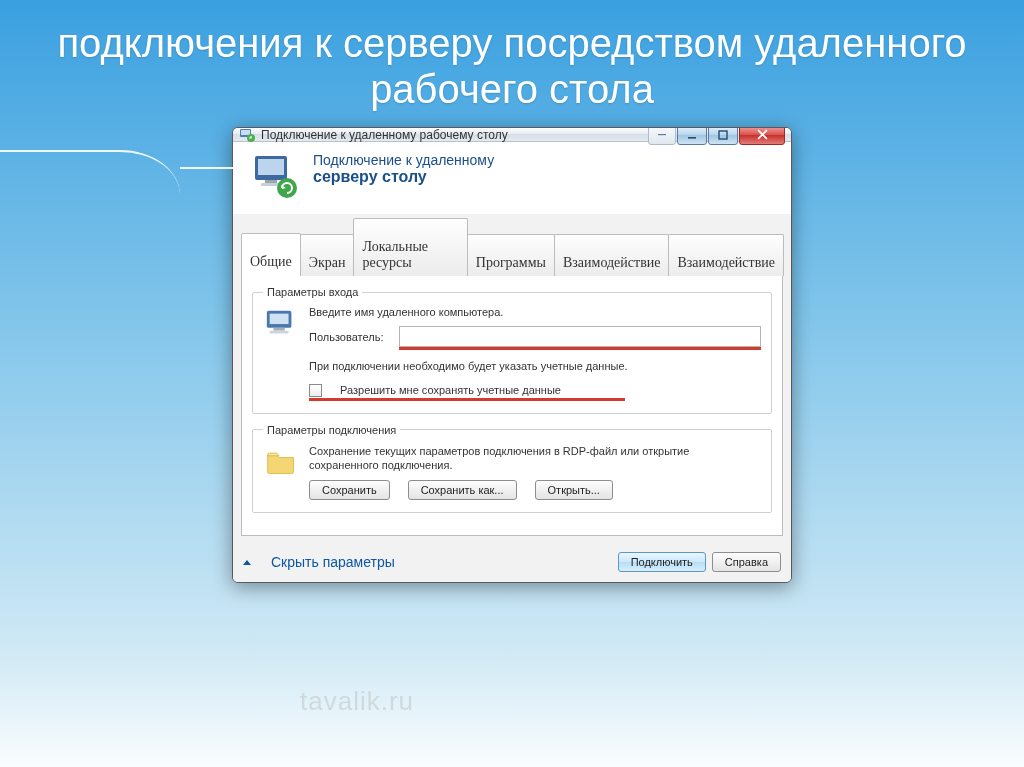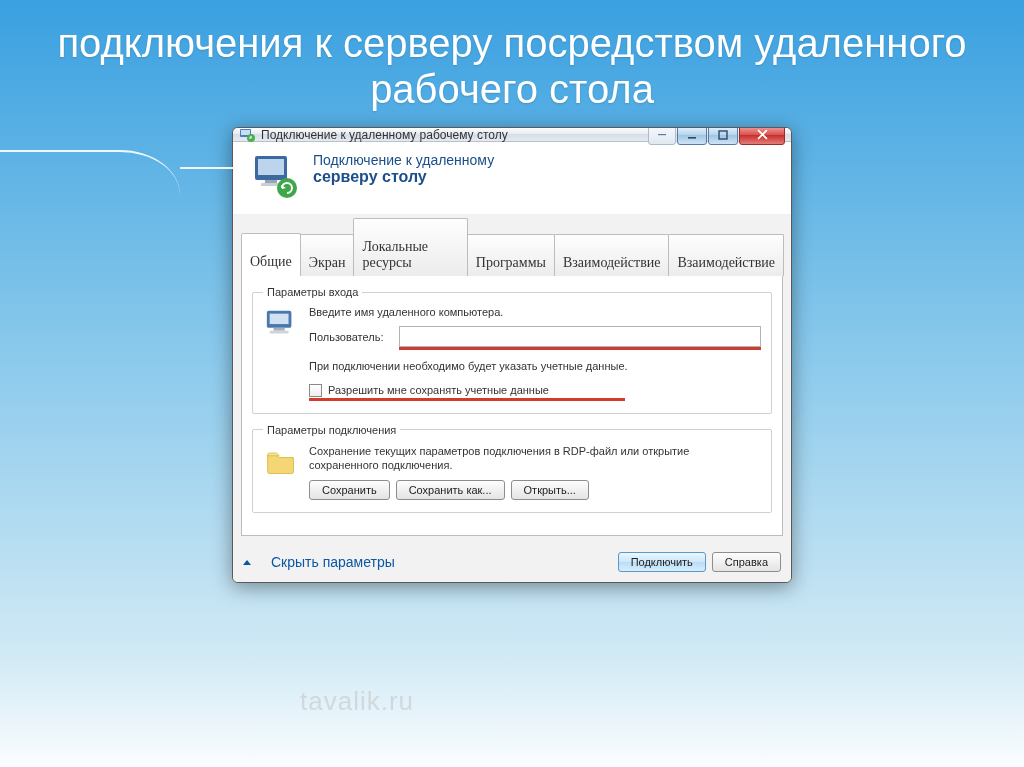--- a/index.html
+++ b/index.html
@@ -35,25 +35,25 @@
   .row-flex { display: flex; gap: 10px; }
   .side-icon { width: 36px; flex: 0 0 36px; padding-top: 2px; display: flex; justify-content: center; }
   .fields { flex: 1; font-size: 11px; color: #333; }
   .field-row { display: flex; align-items: center; margin-top: 8px; }
   .field-label { width: 90px; }
   .combo { flex: 1; height: 21px; border: 1px solid #b3b3b3; background: linear-gradient(180deg,#fff,#f5f5f5); position: relative; }
   .combo .arrow { position: absolute; right: 4px; top: 50%; transform: translateY(-50%); font-size: 9px; color: #555; }
   .textin { flex: 1; height: 21px; border: 1px solid #b3b3b3; background: #fff; padding: 0 4px; font-size: 11px; }
   .underline-red { height: 3px; background: #d23c2e; margin-top: 0; }
   .note { margin-top: 10px; line-height: 1.25; }
-  .chk-row { margin-top: 10px; display: flex; align-items: center; gap: 6px; }
+  .chk-row { margin-top: 10px; display: flex; align-items: center; gap: 18px; }
   .chk { width: 13px; height: 13px; border: 1px solid #8a8a8a; background: linear-gradient(180deg,#fff,#eee); }
 
   .btn { font-size: 11px; padding: 3px 12px; border: 1px solid #8d8d8d; border-radius: 3px; background: linear-gradient(180deg,#fdfdfd,#e4e4e4); color: #222; cursor: default; }
-  .btn-row { display: flex; gap: 6px; margin-top: 8px; }
+  .btn-row { display: flex; gap: 18px; margin-top: 8px; }
 
   .footer { display: flex; align-items: center; justify-content: space-between; padding: 8px 10px 10px; background: #f2f2f2; }
   .link { color: #0b57a4; font-size: 14px; display: flex; align-items: center; gap: 20px; }
   .link .up { width: 0; height: 0; border-left: 4px solid transparent; border-right: 4px solid transparent; border-bottom: 5px solid #0b57a4; }
   .btn.primary { background: linear-gradient(180deg,#eaf6ff,#cde8fb 48%,#b8ddf7 52%,#d8eefb); border-color: #5b98c8; }
 
   .watermark { position: absolute; left: 300px; bottom: 50px; font-size: 26px; color: #bbb; opacity: .45; letter-spacing: 1px; pointer-events: none; }
 </style>
 </head>
 <body>

